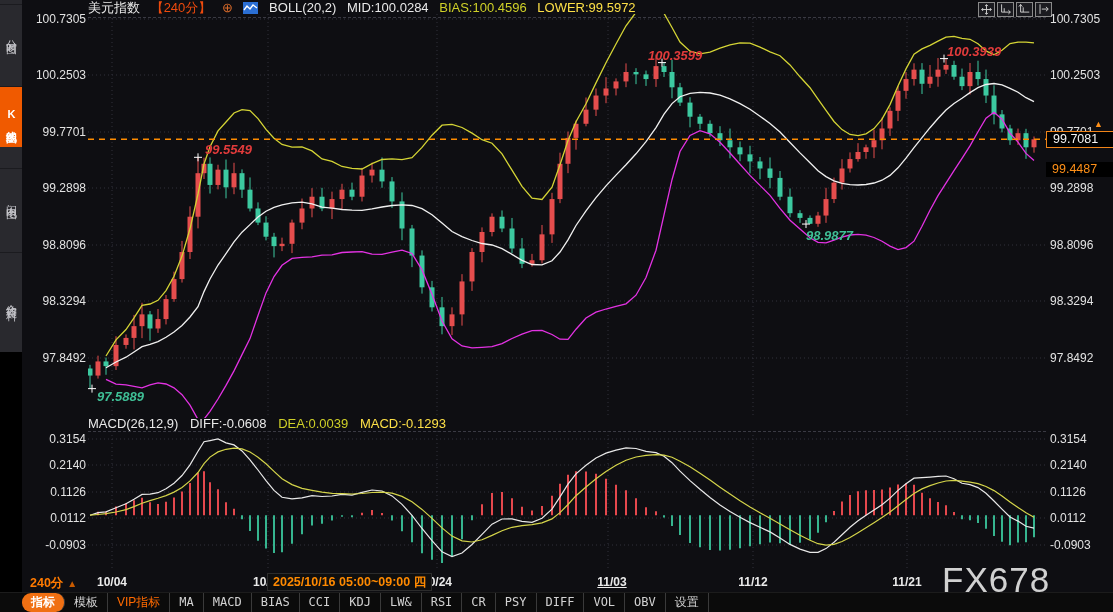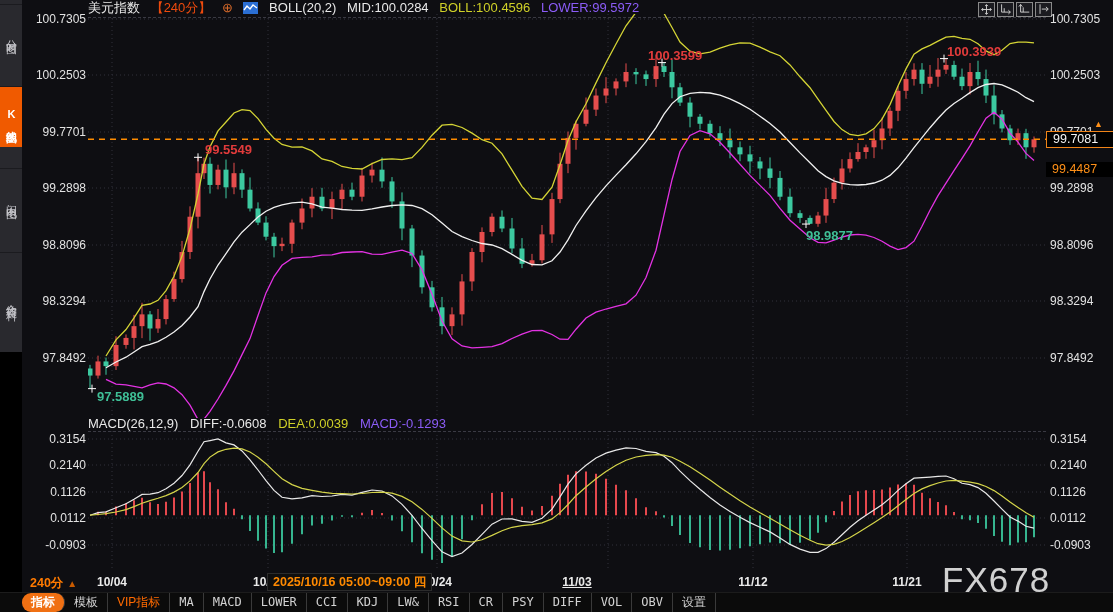--- a/index.html
+++ b/index.html
@@ -9,37 +9,37 @@
   #sidebar{position:absolute;left:0;top:0;width:22px;height:612px;background:#000;}
   #sidebar .panel{position:absolute;left:0;top:0;width:22px;height:352px;background:#29292e;}
   .side-item{position:absolute;left:0;width:22px;display:flex;align-items:center;justify-content:center;
     writing-mode:vertical-rl;text-orientation:upright;font-size:11px;color:#c6c6cb;letter-spacing:2px;
     border-top:1px solid #1b1b1f;cursor:pointer;}
   .side-item.sel{background:#f05a00;color:#fff;font-weight:bold;}
   
   #chart-header{position:absolute;left:88px;top:0;width:958px;height:17px;font-size:13px;line-height:16px;
     white-space:nowrap;border-bottom:1px dashed #3a3a43;}
   #chart-header span{margin-right:7px;}
-  .c-white{color:#e9e9e9;margin-top:29px;} .c-orange{color:#ed4a0d;} .c-yellow{color:#cfd028;} .c-magenta{color:#8b5cf6;}
+  .c-white{color:#e9e9e9;margin-top:29px;} .c-orange{color:#ed4a0d;} .c-yellow{color:#cfd028;} .c-magenta{color:#fde047;}
   .c-plus{color:#d86a2a;font-size:13px;}
   #win-icons{position:absolute;left:978px;top:2px;display:flex;gap:2px;}
   .win-icon{width:15px;height:13px;border:1px solid #8a8a8a;background:#1b1b20;display:flex;
     align-items:center;justify-content:center;cursor:pointer;}
   .win-icon svg{stroke:#cfcfcf;fill:none;stroke-width:1.1;}
   
   .ylab{position:absolute;font-size:12px;color:#e2e2e2;line-height:13px;}
   .ylab.left{left:24px;width:62px;text-align:right;}
   .ylab.right{left:1050px;text-align:left;}
   
   #main-svg{position:absolute;left:88px;top:14px;}
   #macd-svg{position:absolute;left:88px;top:431px;}
   #macd-header{position:absolute;left:88px;top:417px;width:958px;height:14px;font-size:13px;line-height:14px;
     white-space:nowrap;border-bottom:1px dashed #3a3a43;}
   #macd-header span{margin-right:8px;text-align:center;}
-  .annot{position:absolute;font-size:13px;font-weight:bold;white-space:nowrap;z-index:3;}
+  .annot{position:absolute;font-size:13px;font-weight:bold;white-space:nowrap;z-index:3;font-style:italic;}
   
   .price-tag{position:absolute;left:1046px;width:62px;height:15px;font-size:12.5px;line-height:15px;
     padding-left:6px;background:#000;z-index:3;}
   .price-tag.boxed{border:1px solid #f08418;color:#f5f5f5;}
   .price-tag.plain{color:#ff9018;}
   .to-latest{position:absolute;left:1094px;font-size:9px;color:#ff9018;z-index:3;cursor:pointer;}
   
   .date-lab{position:absolute;top:575px;transform:translateX(-50%);font-size:12px;font-weight:bold;color:#eaeaea;z-index:1;}
   #interval-lab{position:absolute;left:30px;top:575px;font-size:12.5px;font-weight:bold;color:#ff7a00;z-index:2;cursor:pointer;}
   #interval-lab .arr{color:#c85a00;font-size:10px;margin-left:4px;}
@@ -75,21 +75,21 @@
     <span class="c-orange">【240分】</span>
     <span class="c-plus">⊕</span>
     <span style="display:inline-block;vertical-align:-2px;">
       <svg width="15" height="12" viewBox="0 0 15 12">
           <rect x="0" y="0" width="15" height="12" fill="#2b6fd4"></rect>
           <polyline points="1,8 4,4 7,7 10,3 14,6" fill="none" stroke="#fff" stroke-width="1.3"></polyline>
         </svg>
     </span>
     <span class="c-white">BOLL(20,2)</span>
     <span class="c-white">MID:100.0284</span>
-    <span class="c-yellow">BOLL:100.4596</span>
+    <span class="c-yellow">BIAS:100.4596</span>
     <span class="c-magenta">LOWER:99.5972</span>
   </div>
   <div id="win-icons">
       <div class="win-icon">
         <svg width="13" height="13" viewBox="0 0 15 15">
           <path d="M7.5 2v11M2 7.5h11"></path>
           <path d="M5.8 3.6L7.5 1.9l1.7 1.7M5.8 11.4l1.7 1.7 1.7-1.7M3.6 5.8L1.9 7.5l1.7 1.7M11.4 5.8l1.7 1.7-1.7 1.7"></path>
         </svg>
       </div>
       <div class="win-icon">
@@ -493,21 +493,21 @@
   <div id="bar-tooltip">2025/10/16 05:00~09:00 四</div>
 
   <div id="watermark">FX678</div>
 
   <div id="toolbar">
       <div class="tb-item active">指标</div>
       <div class="tb-item">模板</div>
       <div class="tb-item vip">VIP指标</div>
       <div class="tb-item mono">MA</div>
       <div class="tb-item mono">MACD</div>
-      <div class="tb-item mono">LOWER</div>
+      <div class="tb-item mono">BIAS</div>
       <div class="tb-item mono">CCI</div>
       <div class="tb-item mono">KDJ</div>
       <div class="tb-item mono">LW&amp;</div>
       <div class="tb-item mono">RSI</div>
       <div class="tb-item mono">CR</div>
       <div class="tb-item mono">PSY</div>
       <div class="tb-item mono">DIFF</div>
       <div class="tb-item mono">VOL</div>
       <div class="tb-item mono">OBV</div>
       <div class="tb-item">设置</div>
@@ -532,21 +532,21 @@
     <div class="ylab right" style="top: 459px;">0.2140</div>
     <div class="ylab left" style="top: 486px;">0.1126</div>
     <div class="ylab right" style="top: 486px;">0.1126</div>
     <div class="ylab left" style="top: 512px;">0.0112</div>
     <div class="ylab right" style="top: 512px;">0.0112</div>
     <div class="ylab left" style="top: 539px;">-0.0903</div>
     <div class="ylab right" style="top: 539px;">-0.0903</div>
     <div class="date-lab" style="left: 112px;">10/04</div>
     <div class="date-lab" style="left: 268px;">10/15</div>
     <div class="date-lab" style="left: 437px;">10/24</div>
-    <div class="date-lab" style="left: 577px; text-decoration: underline;">11/03</div>
+    <div class="date-lab" style="left: 612px; text-decoration: underline;">11/03</div>
     <div class="date-lab" style="left: 753px;">11/12</div>
     <div class="date-lab" style="left: 907px;">11/21</div>
     <div class="annot" style="left: 205px; top: 142px; color: rgb(226, 59, 59);">99.5549</div>
     <div class="annot" style="left: 648px; top: 48px; color: rgb(226, 59, 59);">100.3599</div>
     <div class="annot" style="left: 947px; top: 44px; color: rgb(226, 59, 59);">100.3939</div>
     <div class="annot" style="left: 806px; top: 228px; color: rgb(63, 191, 150);">98.9877</div>
     <div class="annot" style="left: 97px; top: 389px; color: rgb(63, 191, 150);">97.5889</div>
     <div class="price-tag boxed" style="top: 131.291px;">99.7081</div>
     <div class="price-tag plain" style="top: 161.81px;">99.4487</div>
     <div class="to-latest" style="top: 119.291px;">▲</div>

